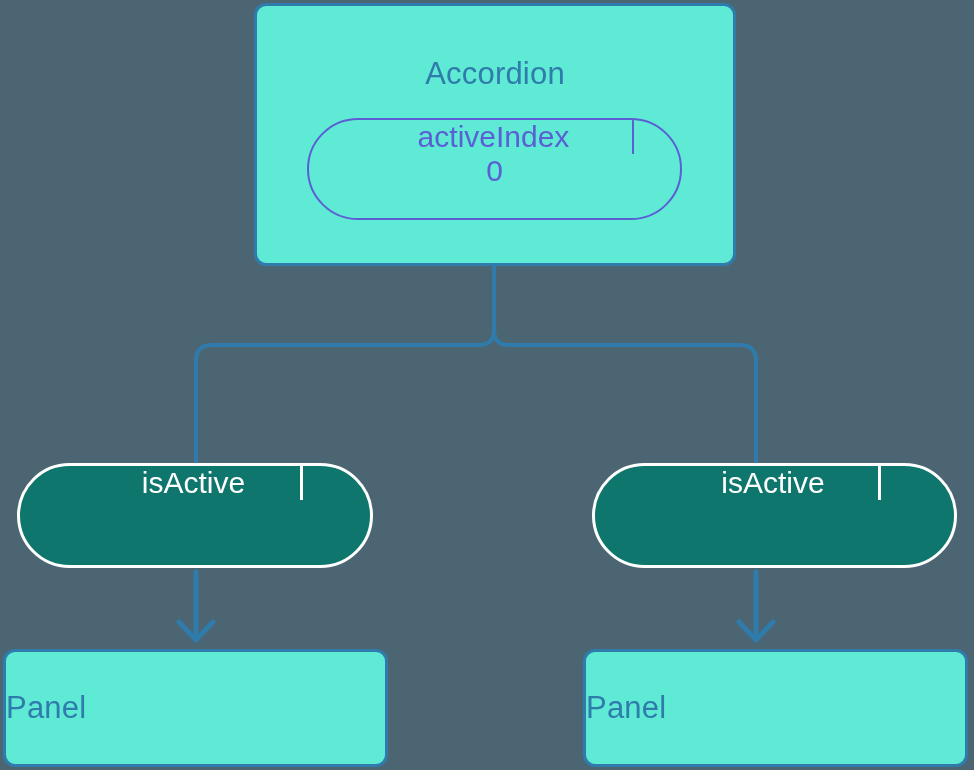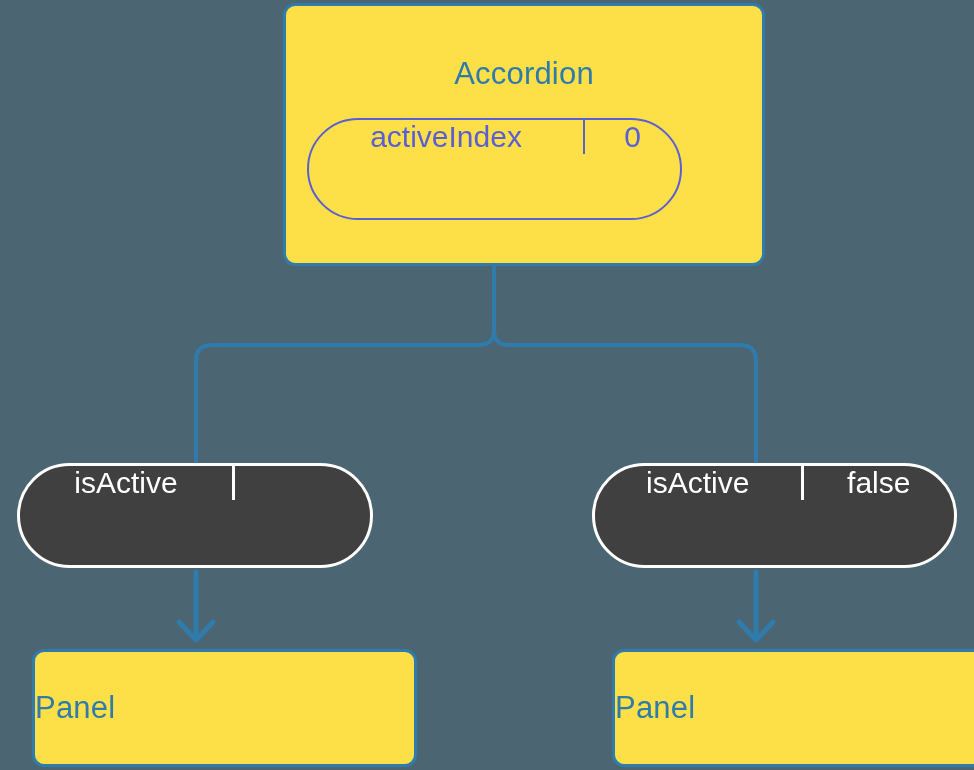--- a/index.html
+++ b/index.html
@@ -29,26 +29,25 @@
     top: 0;
     width: 974px;
     height: 770px;
     z-index: 1;
     pointer-events: none;
   }
 
   
   .component-card {
     position: absolute;
-    background: #fde047;
+    background: #5eead4;
     border: 3px solid #2f7bab;
     border-radius: 12px;
     box-sizing: border-box;
     z-index: 2;
-    margin-left: 29px;
   }
 
   .card-title {
     color: #2f7bab;
     text-align: center;
     font-size: 31px;
     font-weight: 400;
     letter-spacing: 0.2px;
   }
 
@@ -69,25 +68,26 @@
     align-items: center;
     justify-content: flex-start;
   }
   #panel-left-card  { left: 3px;   top: 649px; }
   #panel-right-card { left: 583px; top: 649px; }
 
   
   .prop-pill {
     position: absolute;
     display: flex;
-    align-items: flex-start;
+    align-items: center;
     border-radius: 999px;
     box-sizing: border-box;
     z-index: 3;
     overflow: hidden;
+    flex-direction: column;
   }
   .prop-key, .prop-val {
     display: flex;
     align-items: center;
     justify-content: center;
     box-sizing: border-box;
     font-size: 30px;
     font-weight: 400;
     white-space: nowrap;
   }
@@ -100,21 +100,21 @@
   .prop-pill.outlined .prop-key {
     color: #5b5fd4;
     border-right: 2px solid #5b5fd4;
   }
   .prop-pill.outlined .prop-val {
     color: #5b5fd4;
   }
 
   
   .prop-pill.filled {
-    background: #404040;
+    background: #0f766e;
     border: 3px solid #ffffff;
   }
   .prop-pill.filled .prop-key {
     color: #ffffff;
     border-right: 3px solid #ffffff;
   }
   .prop-pill.filled .prop-val {
     color: #ffffff;
   }
 
@@ -179,20 +179,19 @@
   <div id="pill-isactive-left" class="prop-pill filled">
     <div class="prop-key">isActive</div>
   </div>
 
   <div id="panel-left-card" class="component-card panel-card">
     <div class="card-title">Panel</div>
   </div>
 
   <div id="pill-isactive-right" class="prop-pill filled">
     <div class="prop-key">isActive</div>
-    <div class="prop-val">false</div>
   </div>
 
   <div id="panel-right-card" class="component-card panel-card">
     <div class="card-title">Panel</div>
   </div>
 
 </div>
 
 </body></html>

